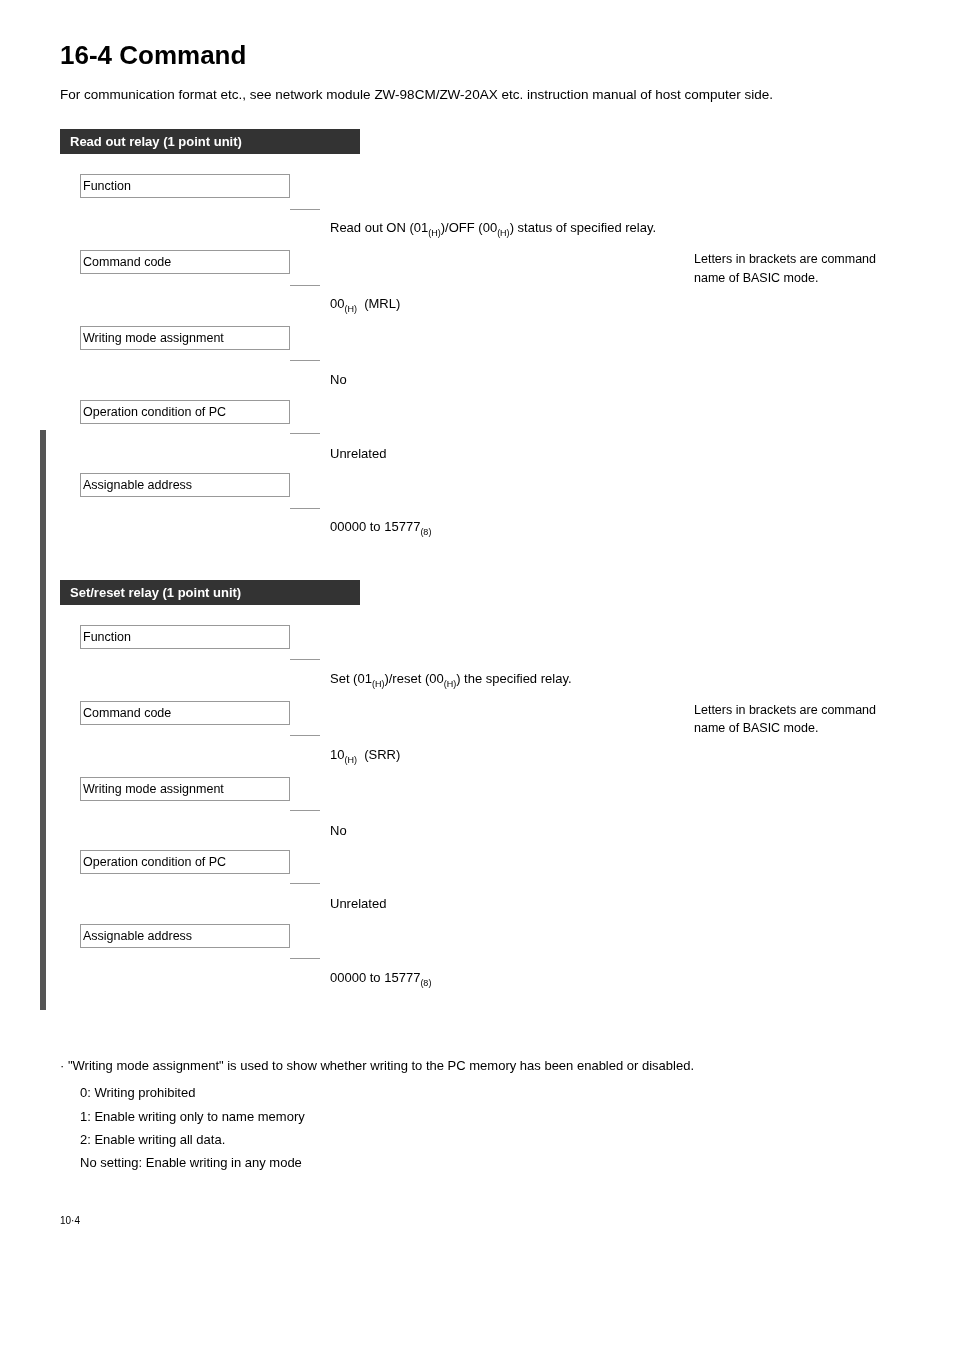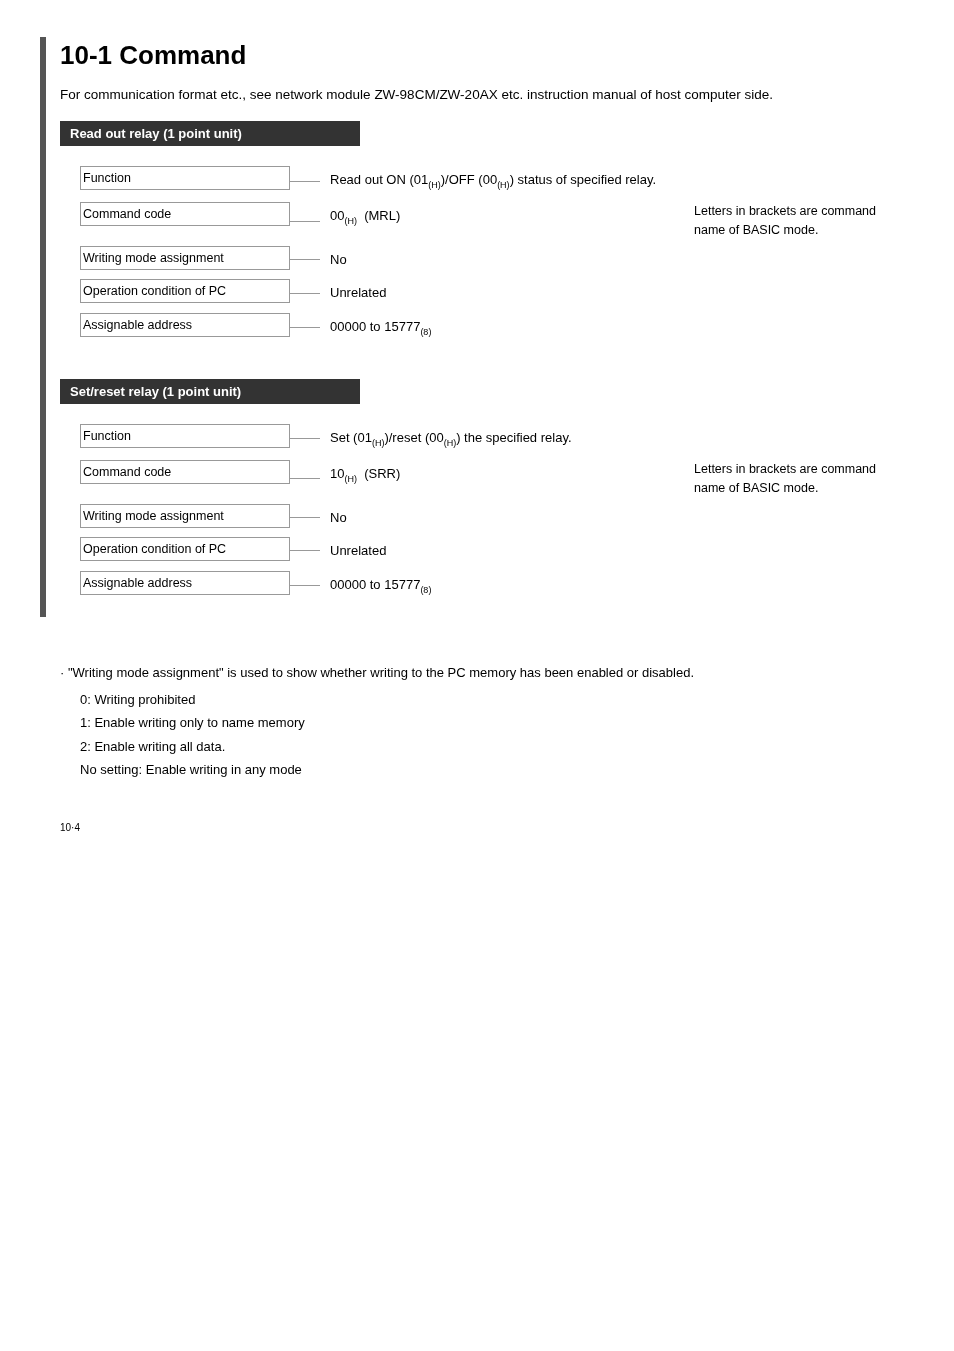--- a/index.html
+++ b/index.html
@@ -11,21 +11,21 @@
       width: 954px;
       min-height: 1351px;
       padding: 40px 60px 40px 60px;
     }
     h1 {
       font-size: 26px;
       font-weight: bold;
       margin-bottom: 14px;
     }
     .intro {
-      margin-bottom: 16px;
+      margin-bottom: 24px;
       font-size: 13.5px;
       line-height: 1.5;
     }
     .section-header {
       background: #333;
       color: #fff;
       font-weight: bold;
       font-size: 13px;
       padding: 5px 10px;
       margin-bottom: 20px;
@@ -48,20 +48,21 @@
       max-width: 210px;
       margin-left: 20px;
       margin-right: 0;
       background: #fff;
     }
     .value-cell {
       padding: 4px 10px;
       font-size: 13px;
       flex: 1;
       line-height: 1.5;
+      margin-top: 40px;
     }
     .side-note {
       font-size: 12.5px;
       color: #000000;
       margin-left: 30px;
       max-width: 200px;
       line-height: 1.5;
     }
     .value-row-wrap {
       display: flex;
@@ -84,21 +85,21 @@
     .connector-line {
       border-top: 1px solid #999;
       width: 30px;
       align-self: center;
       flex-shrink: 0;
     }
   </style>
 </head>
 <body>
 
-<h1>10-1  Command</h1>
+<h1>16-4  Command</h1>
 <p class="intro">For communication format etc., see network module ZW-98CM/ZW-20AX etc. instruction manual of host computer side.</p>
 
 <div class="section-block">
   <div class="section-header">Read out relay (1 point unit)</div>
 
   
   <div class="row">
     <div class="label-box">Function</div>
     <div class="connector-line"></div>
     <div class="value-row-wrap">

